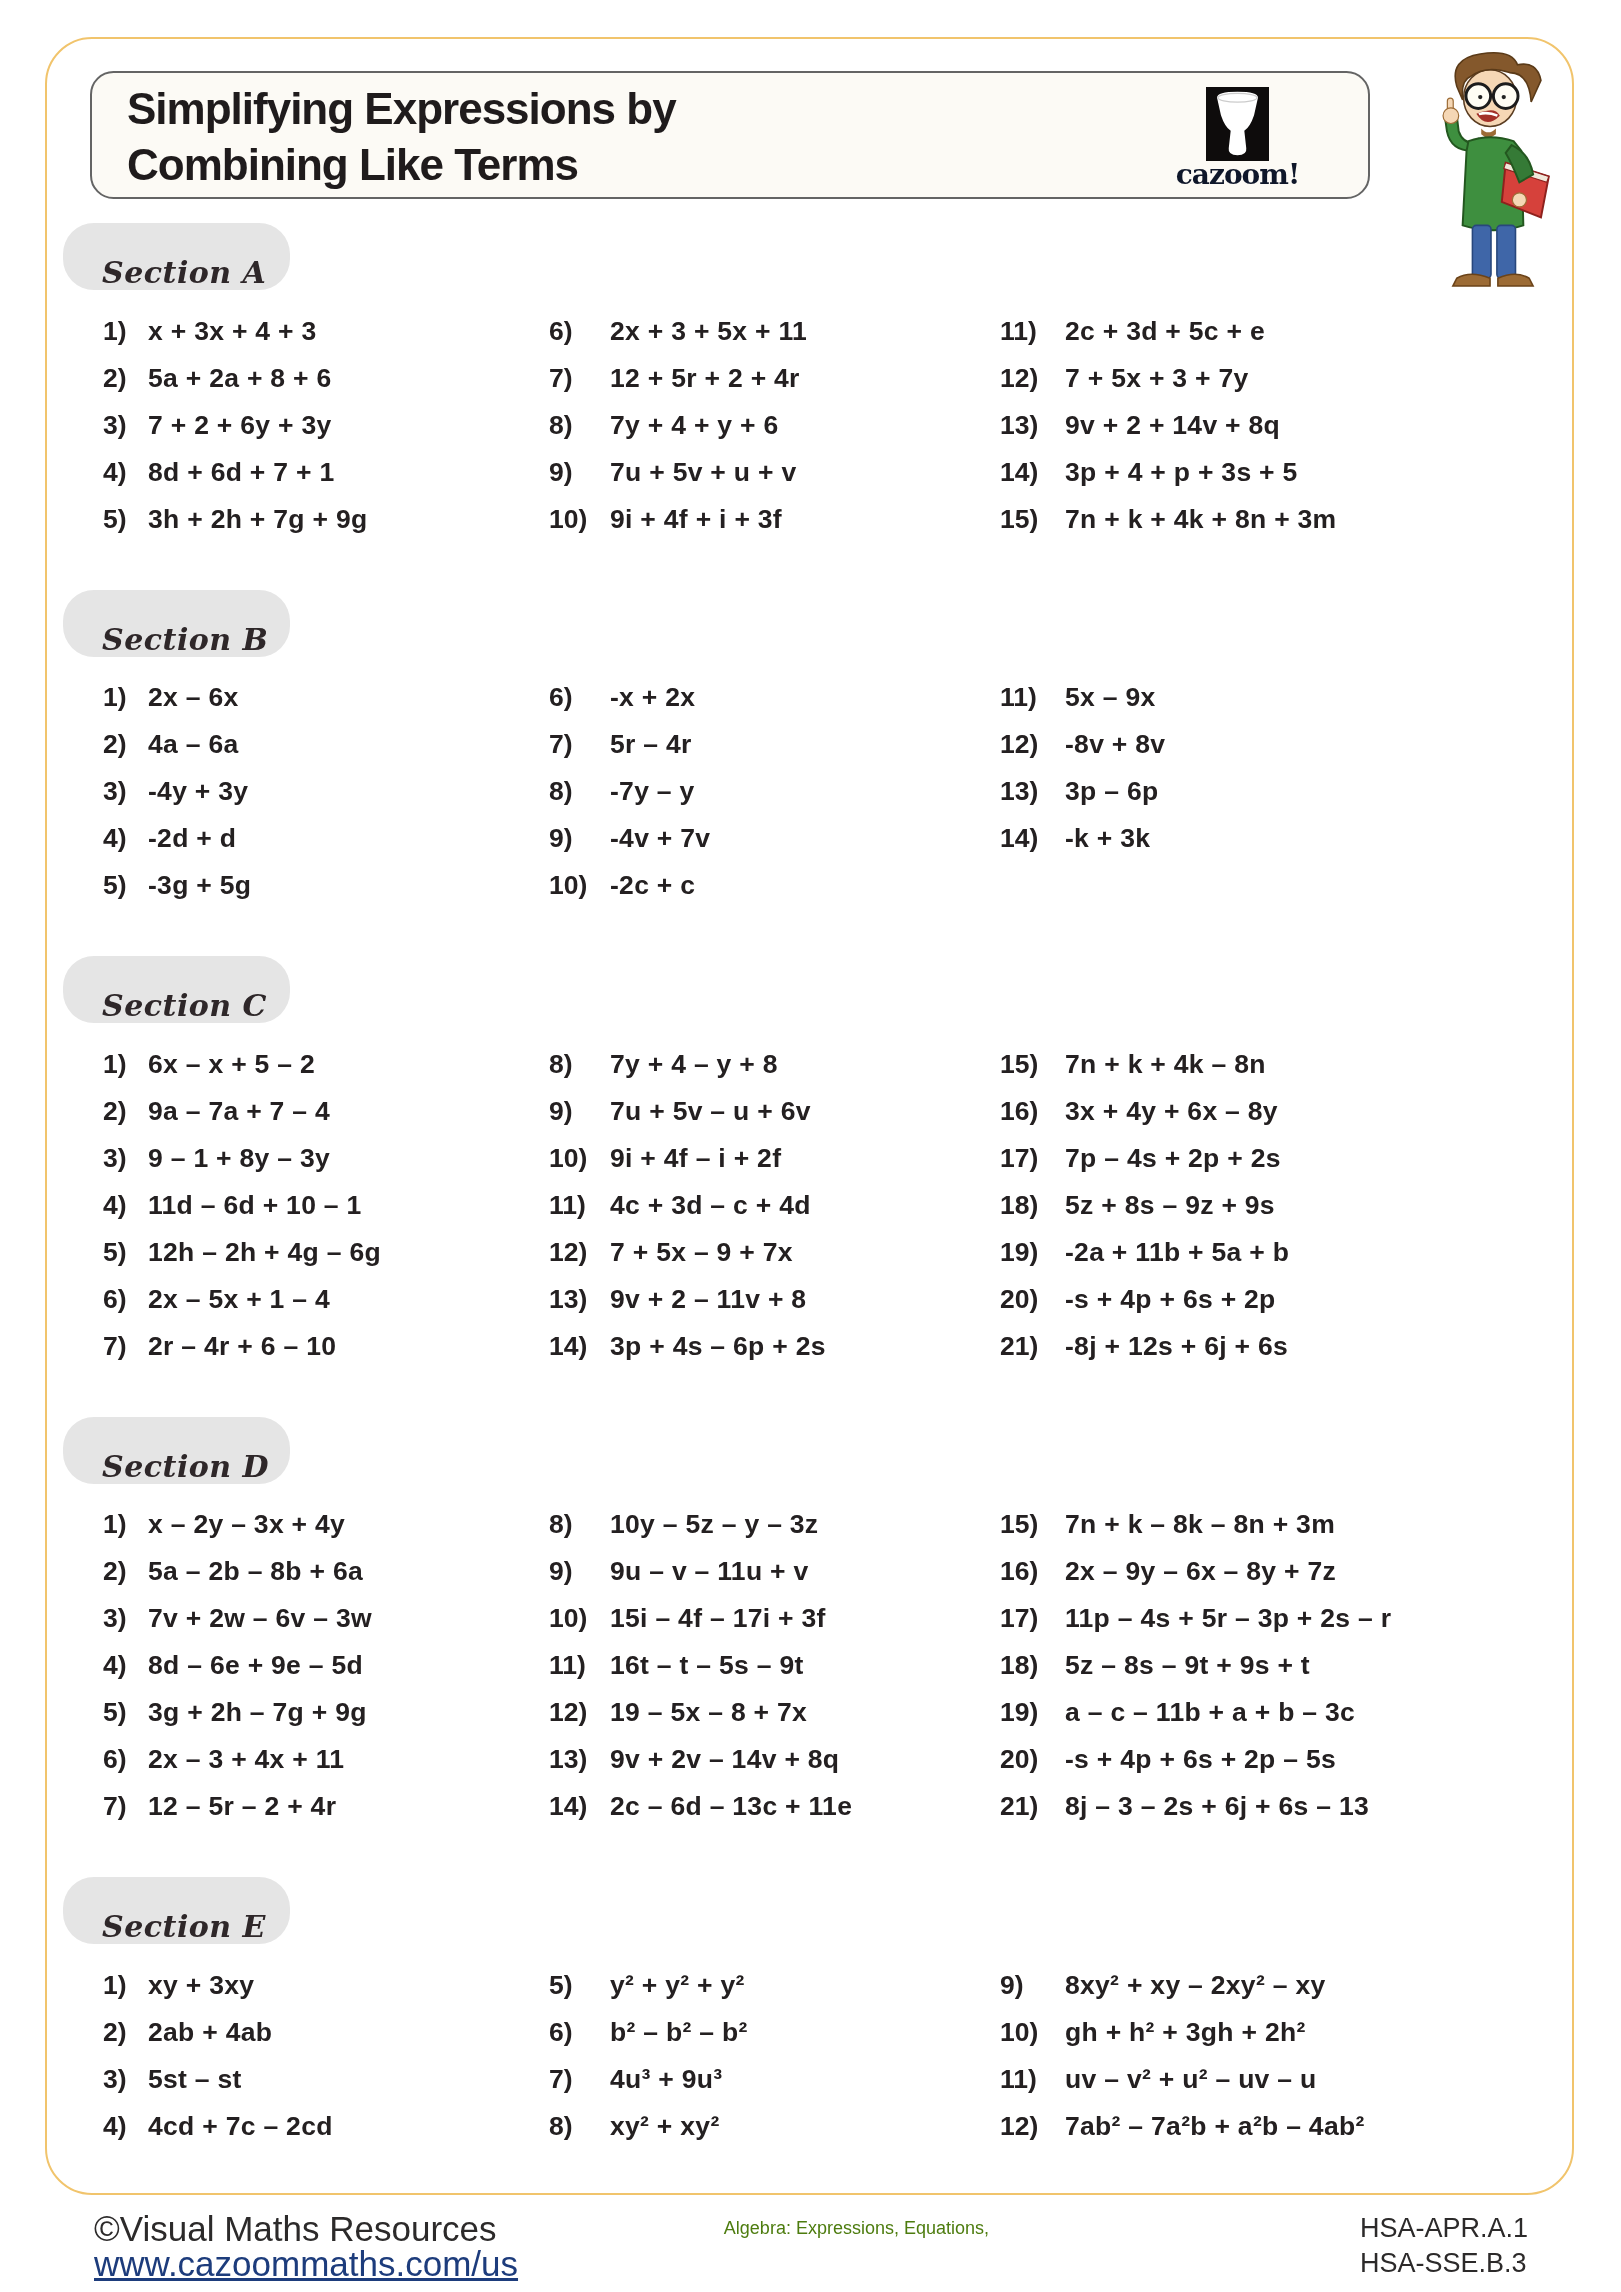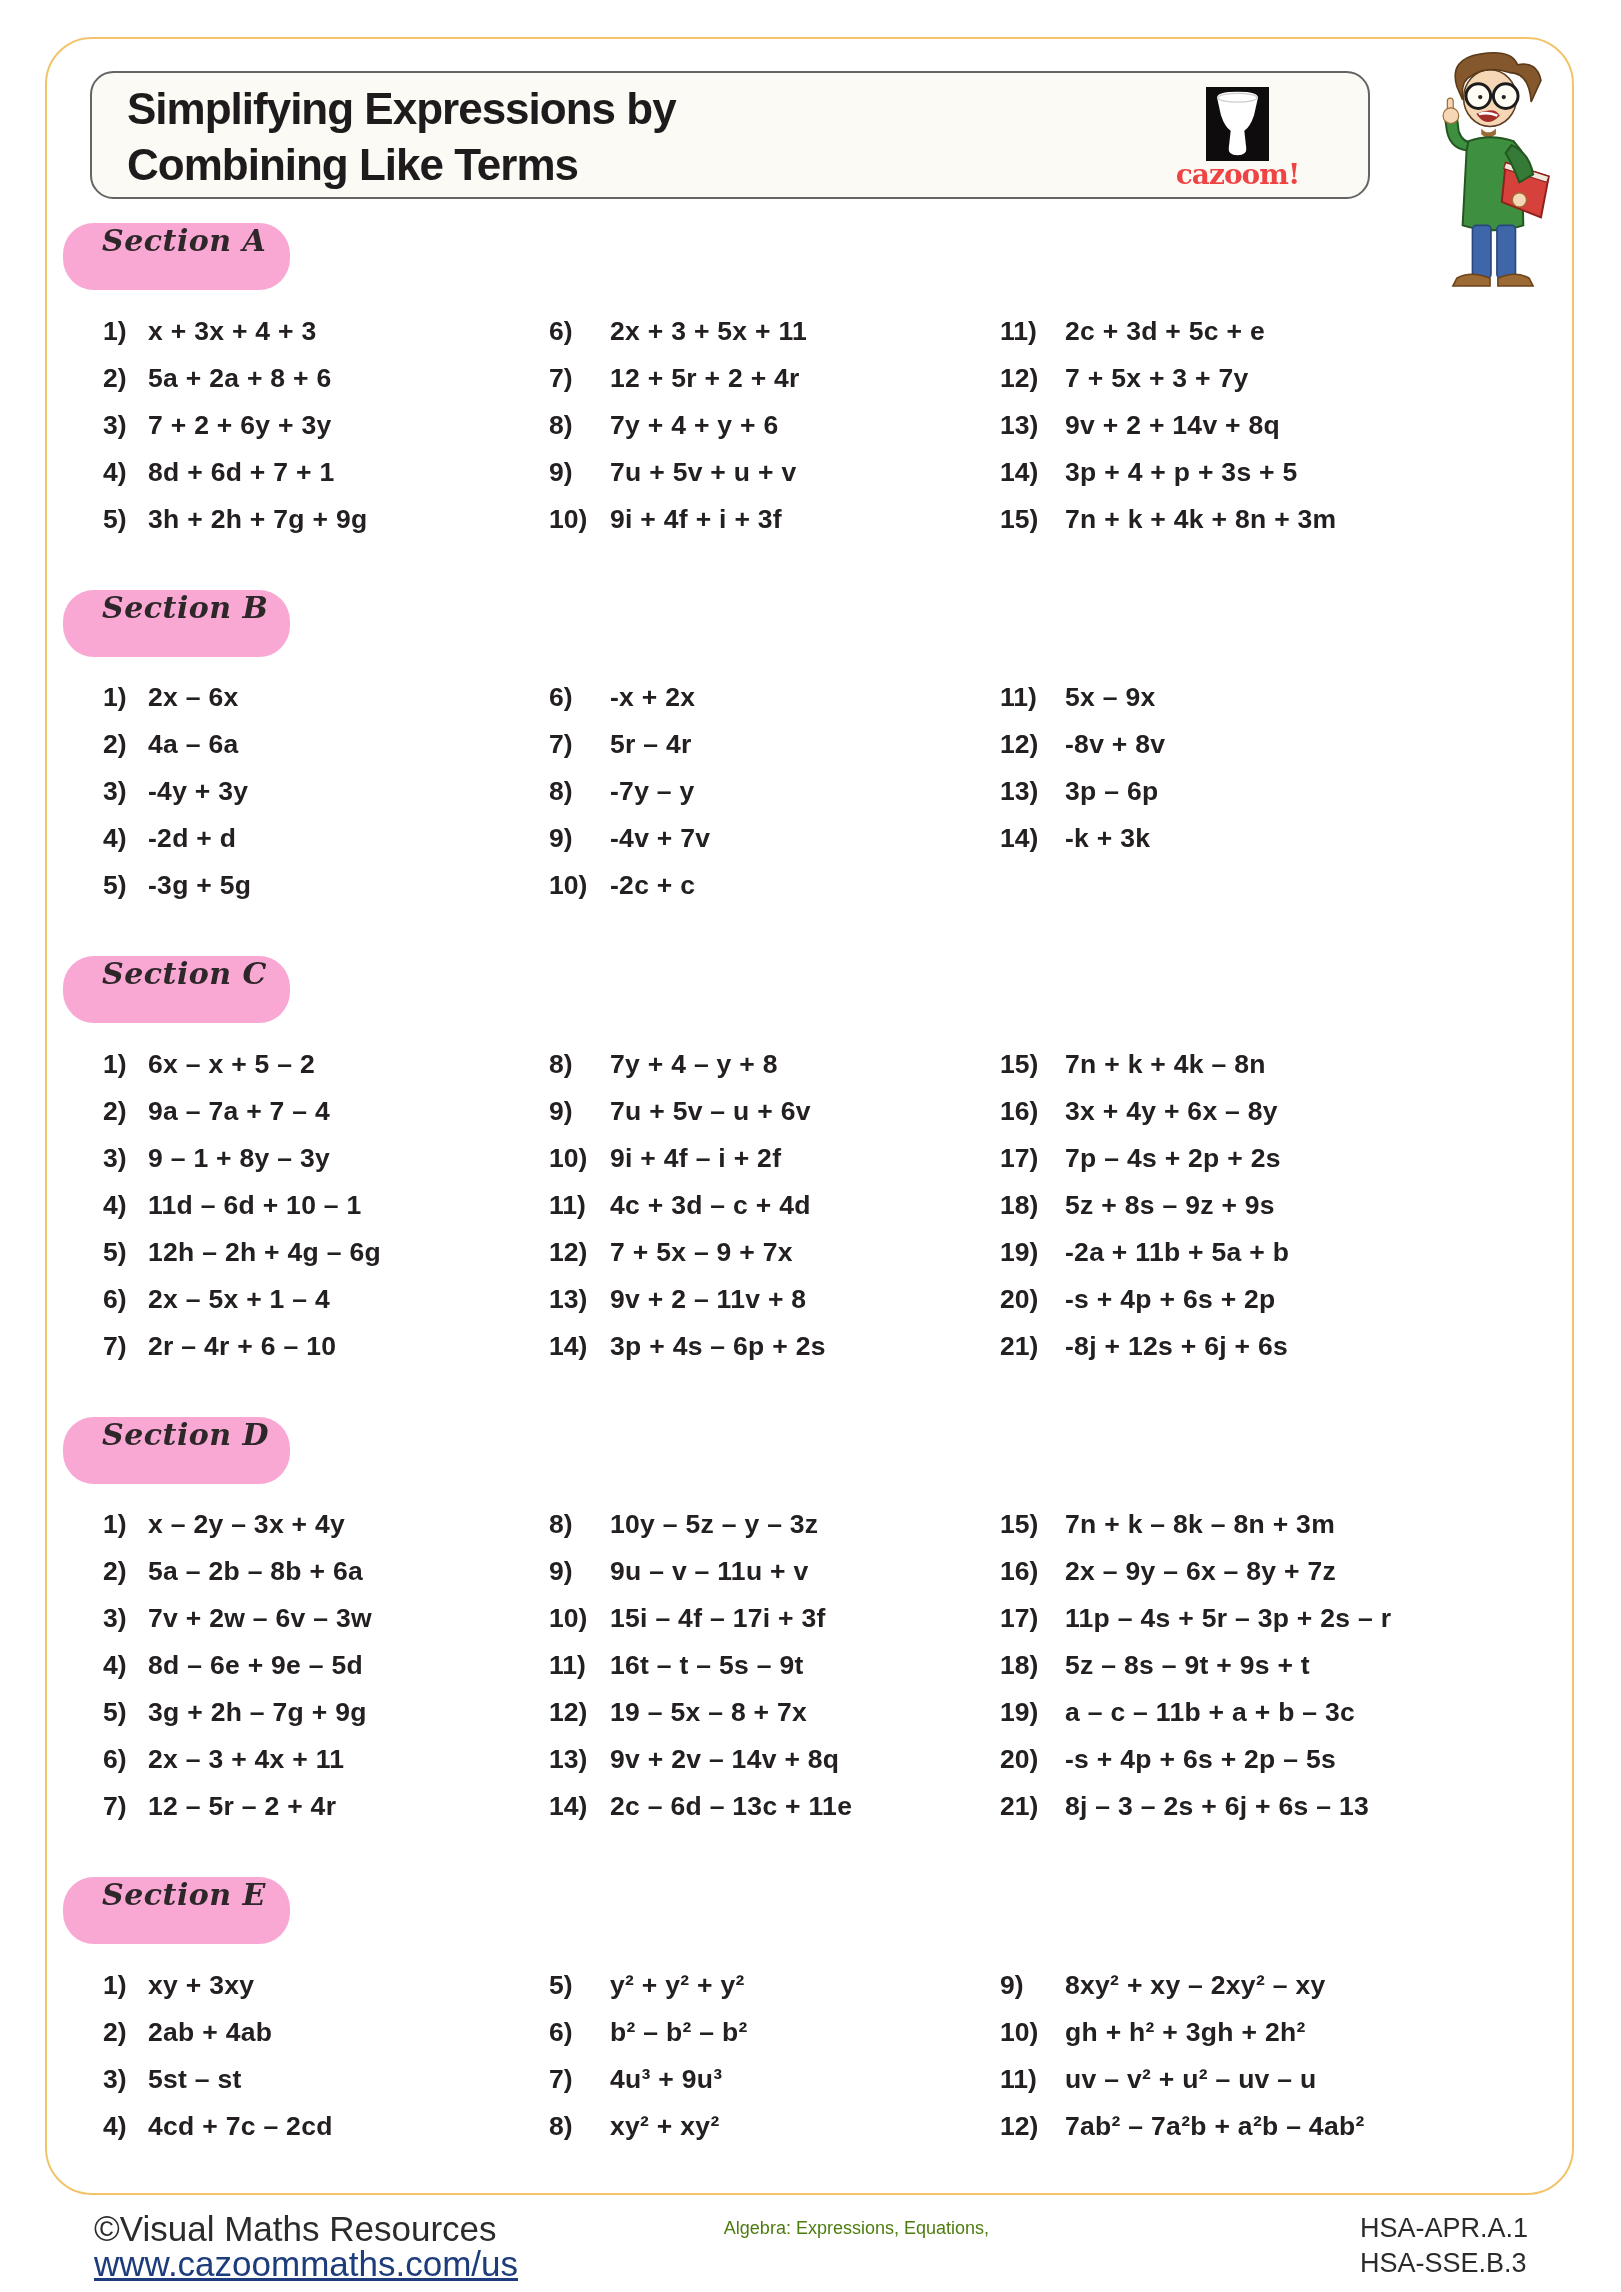--- a/index.html
+++ b/index.html
@@ -26,31 +26,31 @@
     color:#1f1b1c;
   }
   .logo {
     position:absolute; right:57px; top:13.7px; width:147px; text-align:center;
   }
   .logo-square {
     width:63px; height:74px; background:#0e0c0c; margin:0 auto; display:block;
   }
   .logo-text {
     font-family:"DejaVu Serif", serif; font-weight:bold; font-size:28px;
-    letter-spacing:-1px; color:#ef4444; margin-top:-2.9px;
+    letter-spacing:-1px; color:#0f172a; margin-top:-2.9px;
   }
   .teacher {
     position:absolute; left:1398px; top:49px; width:188px; height:245px;
   }
   
   .sections { position:absolute; left:0; top:223px; width:1621px; }
   .sec { margin:0 0 47px 0; }
   .badge {
-    margin-left:63px; width:227px; height:67px; background:#f9a8d4;
-    border-radius:31px; display:flex; align-items:flex-start;
+    margin-left:63px; width:227px; height:67px; background:#e5e5e5;
+    border-radius:31px; display:flex; align-items:flex-end;
     box-sizing:border-box; padding-left:39px;
   }
   .badge span {
     font-family:"DejaVu Serif", serif; font-style:italic; font-weight:bold;
     font-size:30px; color:#2e2729; letter-spacing:0.5px;
   }
   .cols { display:flex; margin-top:17.6px; }
   .col { white-space:nowrap; }
   .col.c0 { margin-left:103px; width:446px; }
   .col.c1 { width:451px; }

